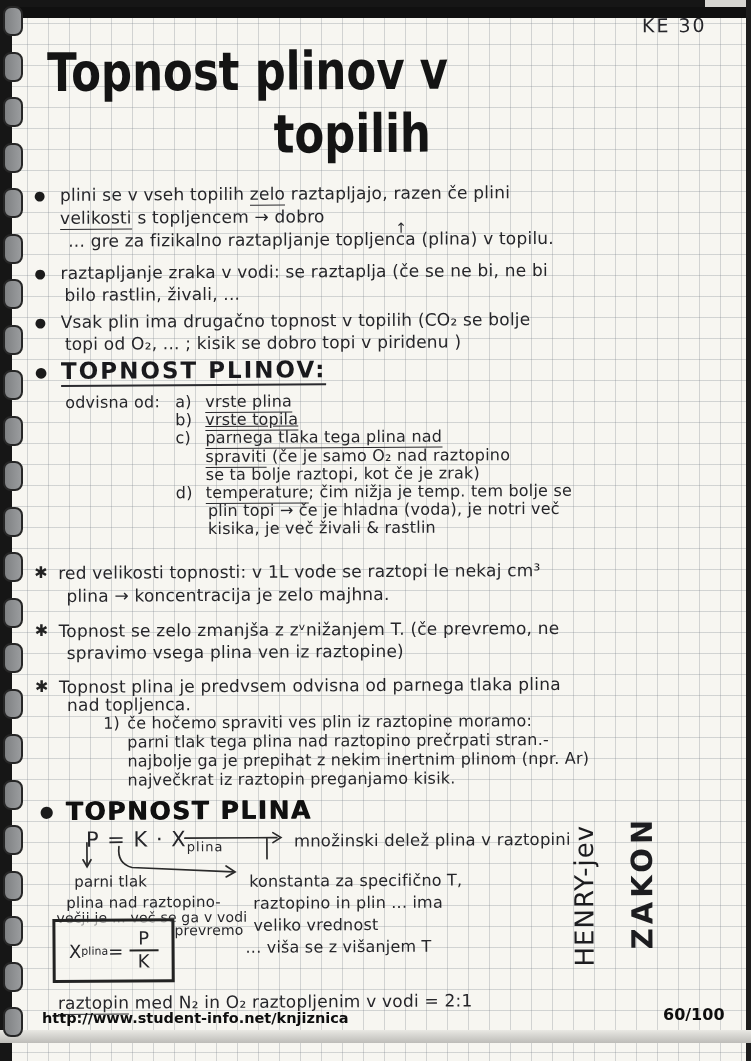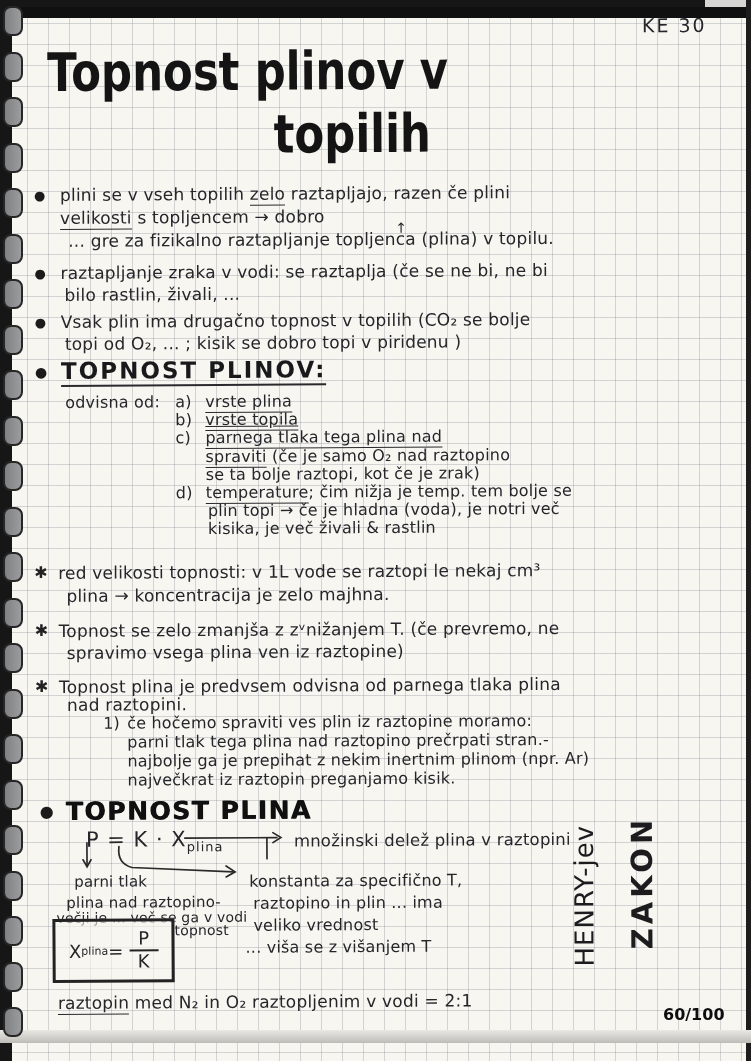--- a/index.html
+++ b/index.html
@@ -127,21 +127,21 @@
     <span class="star" style="left:34px;top:561px;">✱</span>
     <div class="line" style="left:58px;top:561px;">red velikosti topnosti: v 1L vode se raztopi le nekaj cm³</div>
     <div class="line" style="left:66px;top:584px;">plina → koncentracija je zelo majhna.</div>
 
     <span class="star" style="left:34px;top:619px;">✱</span>
     <div class="line" style="left:58px;top:619px;">Topnost se zelo zmanjša z zᵛnižanjem T. (če prevremo, ne</div>
     <div class="line" style="left:66px;top:641px;">spravimo vsega plina ven iz raztopine)</div>
 
     <span class="star" style="left:34px;top:675px;">✱</span>
     <div class="line" style="left:58px;top:675px;">Topnost plina je predvsem odvisna od parnega tlaka plina</div>
-    <div class="line" style="left:66px;top:693px;">nad raztopini.</div>
+    <div class="line" style="left:66px;top:693px;">nad topljenca.</div>
     <div class="line s" style="left:102px;top:712px;">1)</div>
     <div class="line s" style="left:126px;top:712px;">če hočemo spraviti ves plin iz raztopine moramo:</div>
     <div class="line s" style="left:126px;top:731px;">parni tlak tega plina nad raztopino prečrpati stran.-</div>
     <div class="line s" style="left:126px;top:750px;">najbolje ga je prepihat z nekim inertnim plinom (npr. Ar)</div>
     <div class="line s" style="left:126px;top:769px;">največkrat iz raztopin preganjamo kisik.</div>
 
     <span class="bullet" style="left:38px;top:800px;font-size:16px;">●</span>
     <div class="sec2-head" style="left:64px;top:795px;">TOPNOST PLINA</div>
 
     <div class="formula" style="left:84px;top:826px;"><span>P</span><span> = K · </span><span>X</span><sub>plina</sub></div>
@@ -155,21 +155,21 @@
         <path d="M196,8 L204,13 L196,18"></path>
         <path d="M190,14 L190,34"></path>
         <path d="M42,21 Q40,38 55,42 L156,47"></path>
         <path d="M149,41 L158,47 L149,52"></path>
       </g>
     </svg>
 
     <div class="line hw15" style="left:72px;top:871px;">parni tlak</div>
     <div class="line hw15" style="left:64px;top:892px;">plina nad raztopino-</div>
     <div class="line hw15" style="left:54px;top:908px;font-size:14px;">večji je ... več se ga v vodi</div>
-    <div class="line hw15" style="left:172px;top:921px;font-size:14px;">topnost</div>
+    <div class="line hw15" style="left:172px;top:921px;font-size:14px;">prevremo</div>
 
     <div class="line s" style="left:247px;top:871px;">konstanta za specifično T,</div>
     <div class="line s" style="left:251px;top:893px;">raztopino in plin ... ima</div>
     <div class="line s" style="left:251px;top:915px;">veliko vrednost</div>
     <div class="line s" style="left:243px;top:937px;">... viša se z višanjem T</div>
 
     <div class="kbox">
       <span>X</span>
         <sub style="font-size:11px;">plina</sub>
         <span> = </span>
@@ -178,14 +178,15 @@
           <span class="den">K</span>
         </span>
     </div>
 
     <div class="vert v1">HENRY-jev</div>
     <div class="vert v2">ZAKON</div>
 
     <div class="line" style="left:55px;top:991px;"><span class="u">raztopin</span><span> med N₂ in O₂ raztopljenim v vodi = 2:1</span></div>
   </div>
 
+  <div class="footer-url">http://www.student-info.net/knjiznica</div>
   <div class="footer-page">60/100</div>
 </div>
 
 </body></html>

